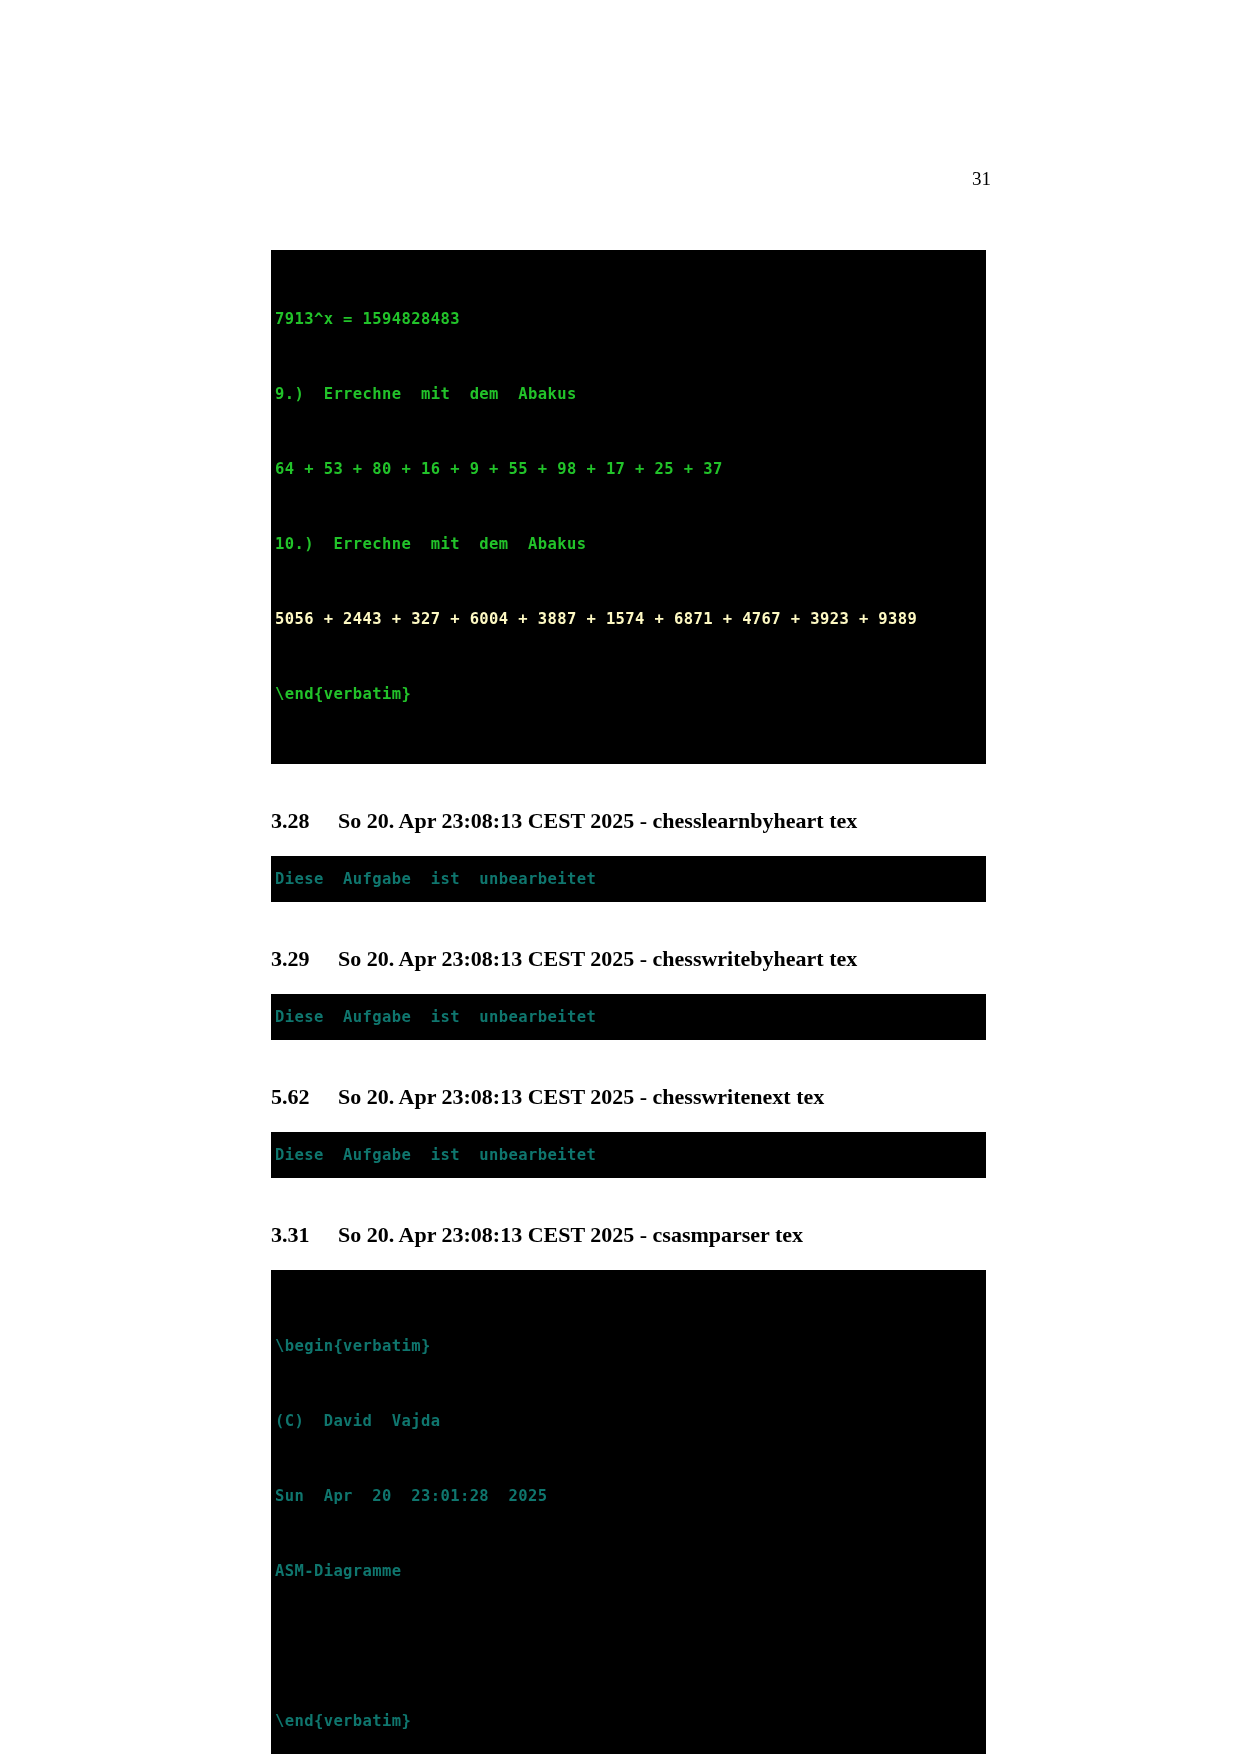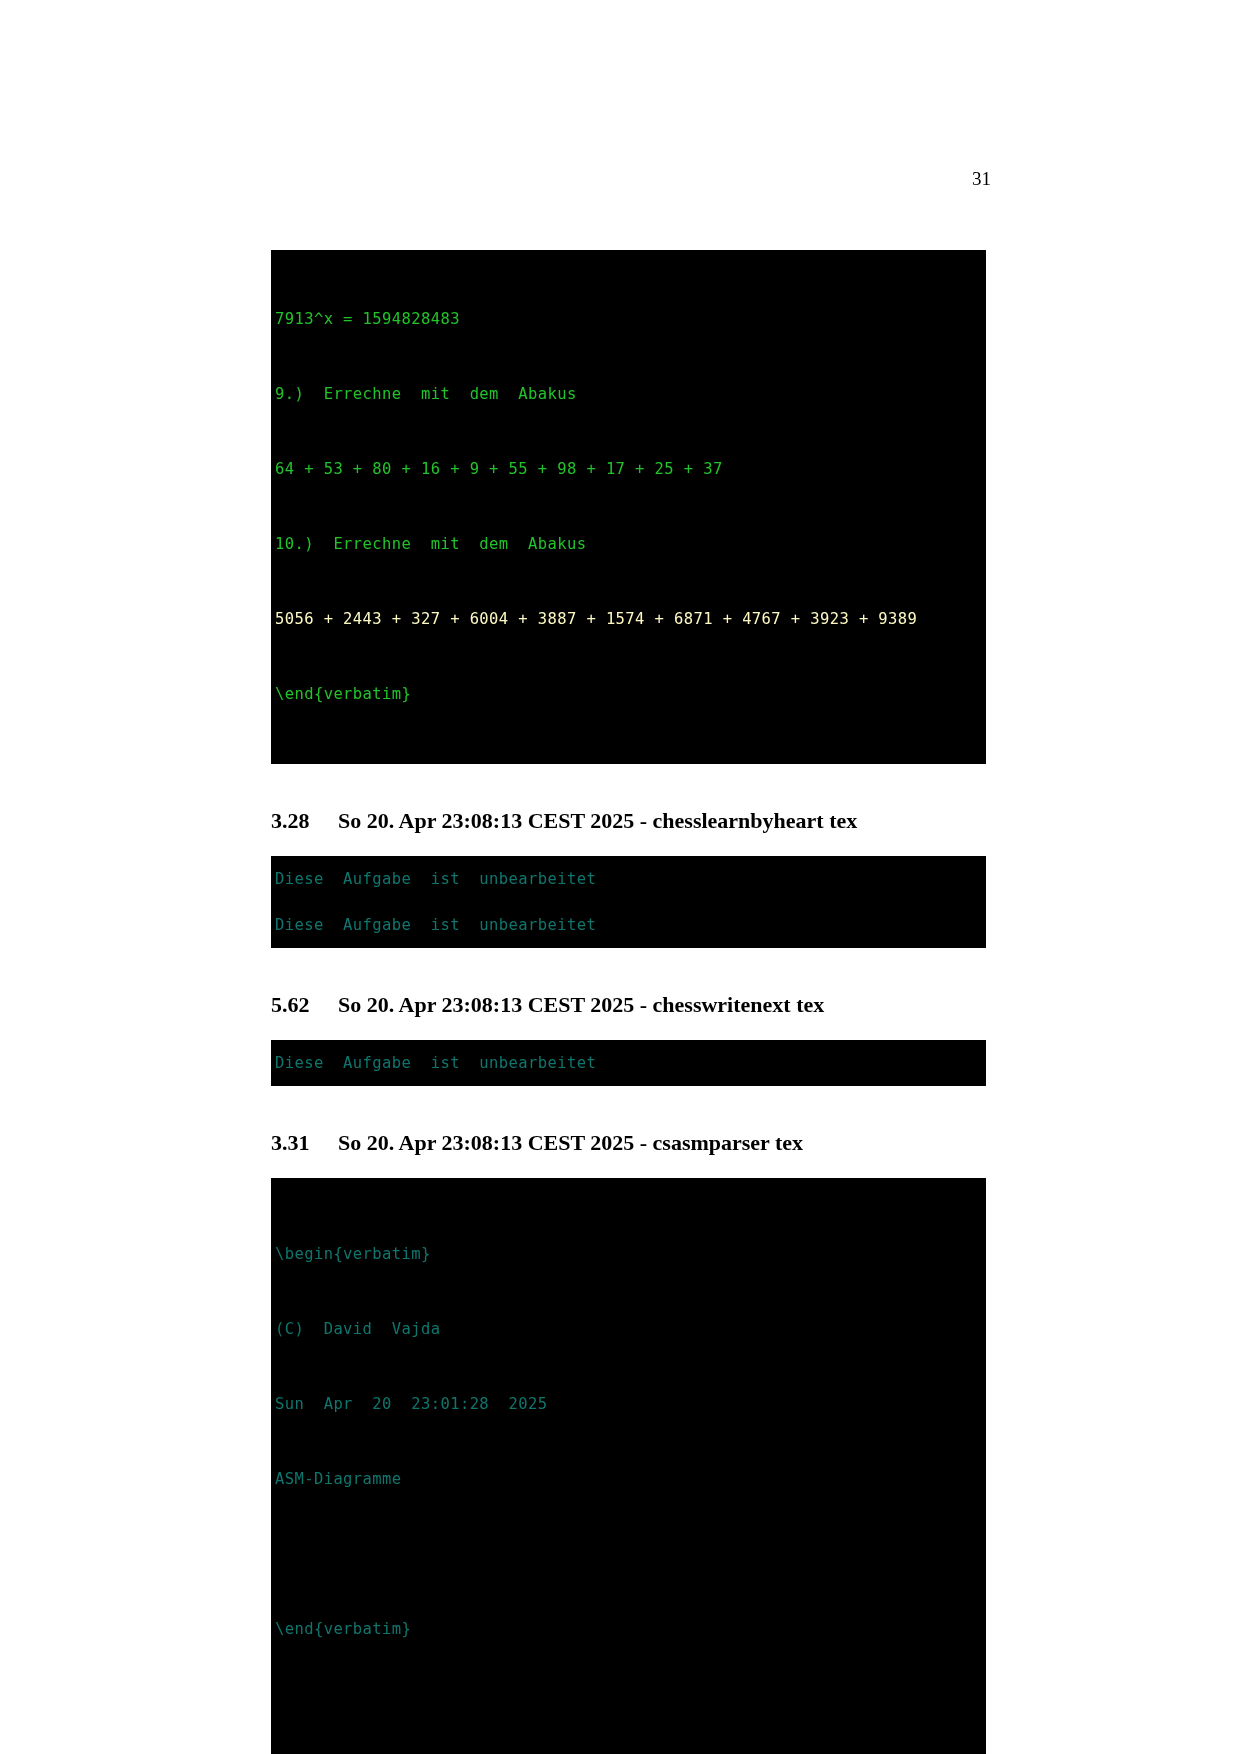--- a/index.html
+++ b/index.html
@@ -44,20 +44,21 @@
     width: 715px;
     box-sizing: border-box;
     white-space: pre;
     letter-spacing: 0.4px;
     overflow: hidden;
   }
   .code-block .line {
     padding-left: 4px;
     height: 25px;
     white-space: pre;
+    font-weight: bold;
   }
   .code-block.dim .line {
     color: #0f766e;
   }
   .section-head {
     margin-top: 42px;
     margin-bottom: 20px;
     font-family: "Liberation Serif", serif;
     font-weight: bold;
     font-size: 22px;
@@ -99,20 +100,24 @@
     </div>
 
     <div class="section-head">
       <span class="section-num">3.28</span>
       <span class="section-title">So 20. Apr 23:08:13 CEST 2025 - chesslearnbyheart tex</span>
     </div>
     <div class="code-block dim one-liner">
       <div class="line">Diese  Aufgabe  ist  unbearbeitet</div>
     </div>
 
+    <div class="section-head">
+      <span class="section-num">3.29</span>
+      <span class="section-title">So 20. Apr 23:08:13 CEST 2025 - chesswritebyheart tex</span>
+    </div>
     <div class="code-block dim one-liner">
       <div class="line">Diese  Aufgabe  ist  unbearbeitet</div>
     </div>
 
     <div class="section-head">
       <span class="section-num">5.62</span>
       <span class="section-title">So 20. Apr 23:08:13 CEST 2025 - chesswritenext tex</span>
     </div>
     <div class="code-block dim one-liner">
       <div class="line">Diese  Aufgabe  ist  unbearbeitet</div>

